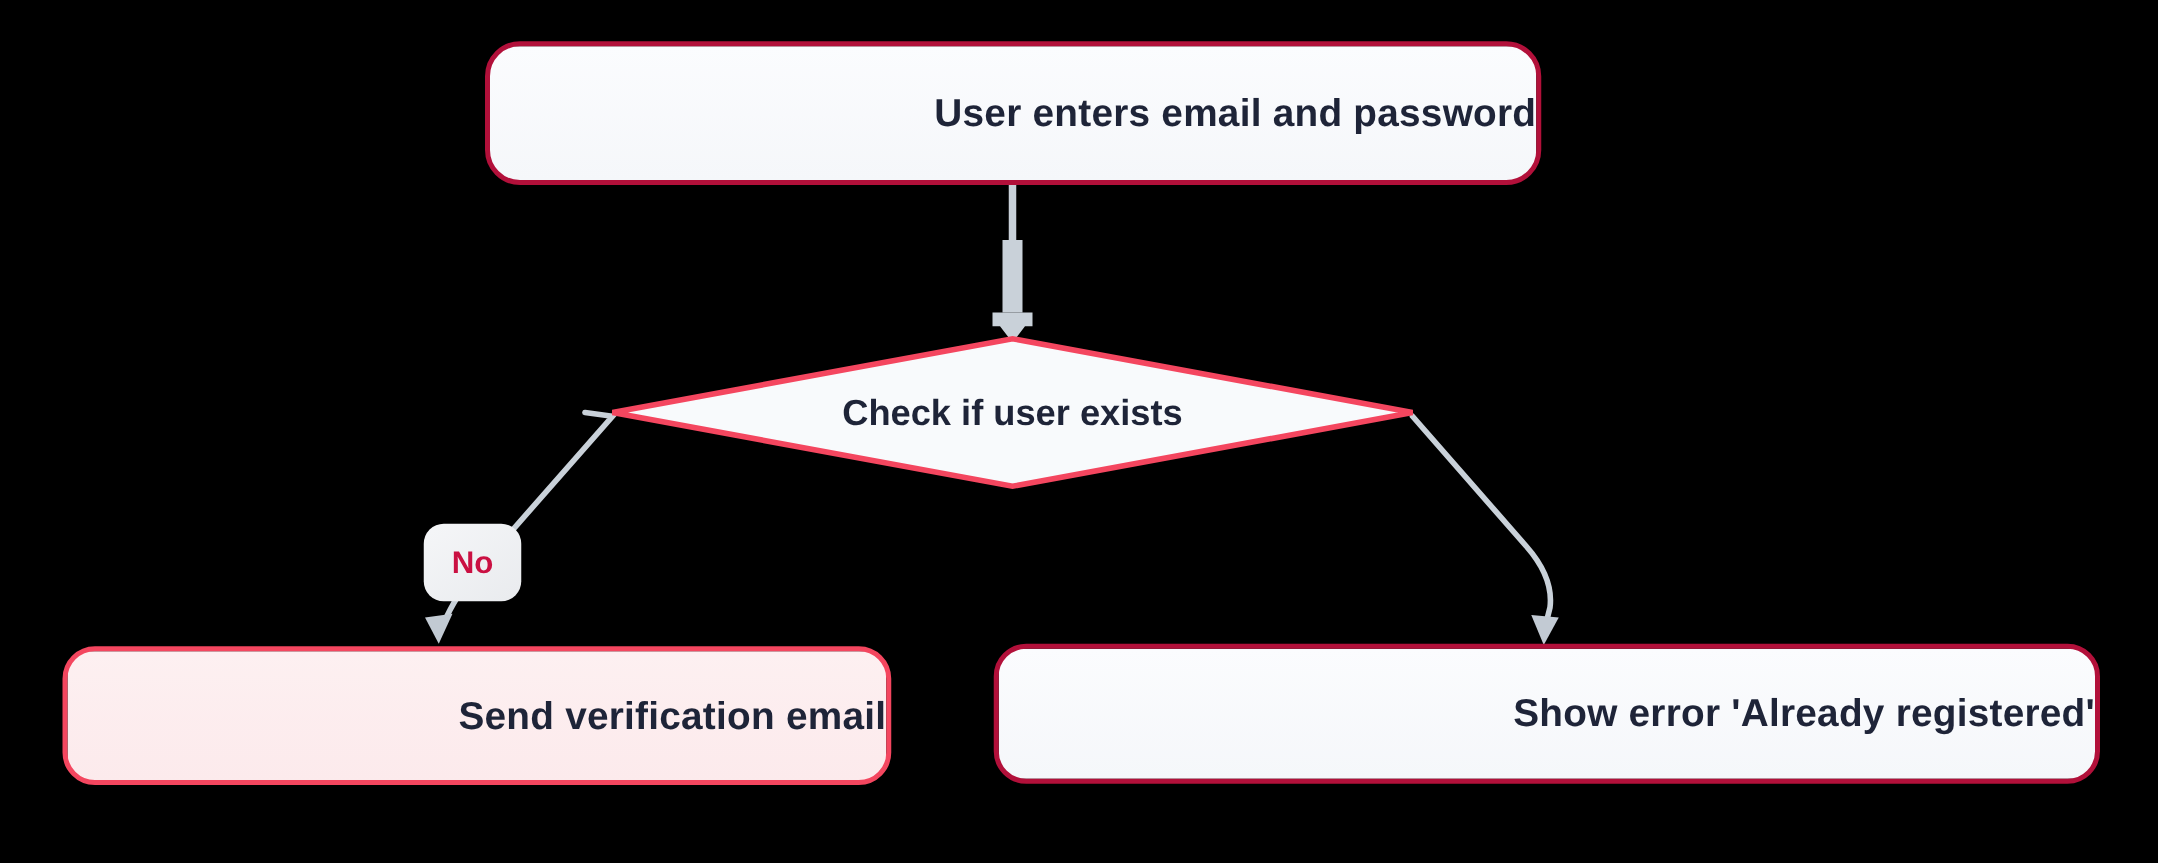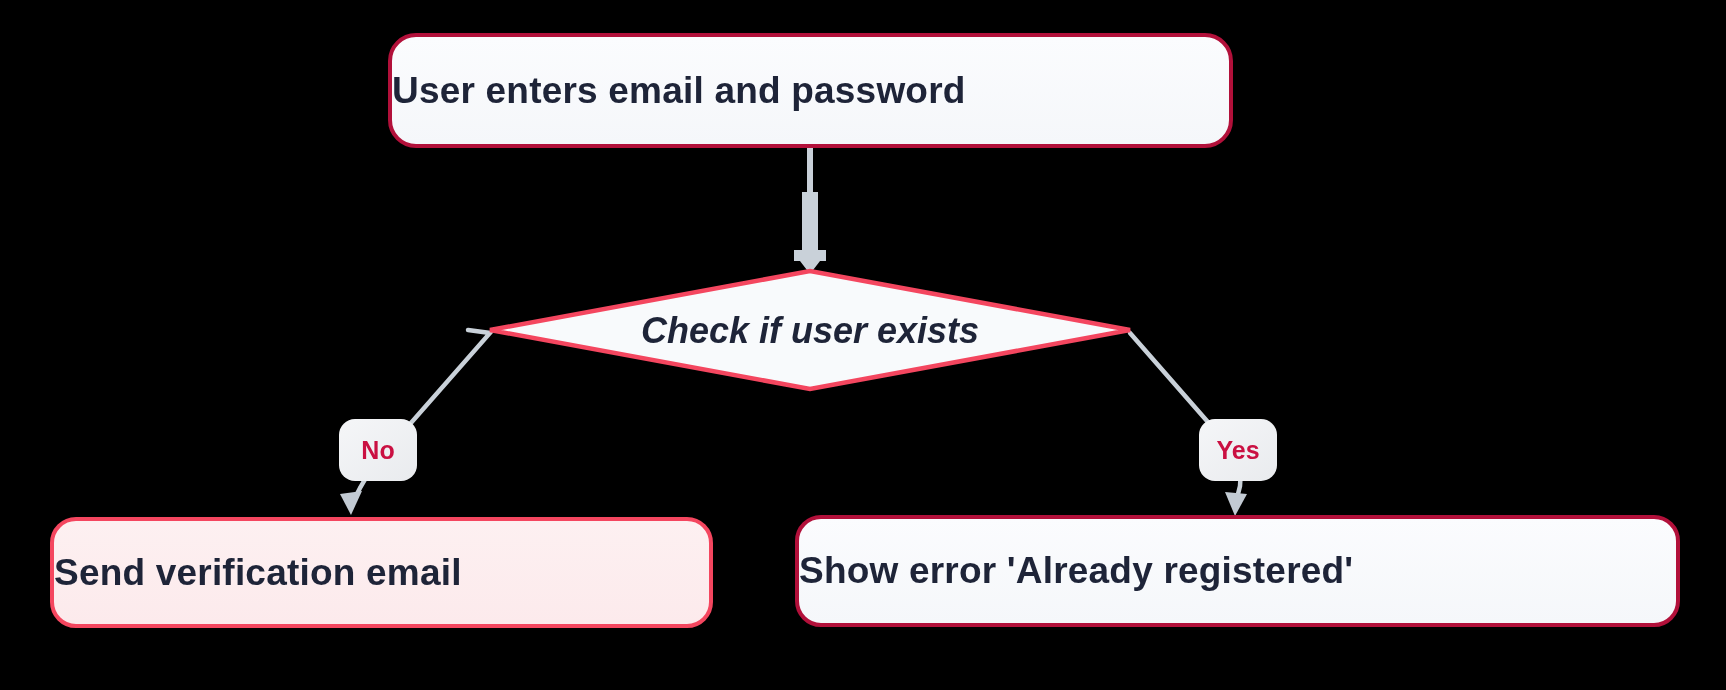--- a/index.html
+++ b/index.html
@@ -14,24 +14,24 @@
   .connector-layer {
     position: absolute;
     left: 0; top: 0;
     z-index: 1;
   }
   .node {
     position: absolute;
     box-sizing: border-box;
     display: flex;
     align-items: center;
-    justify-content: flex-start;
+    justify-content: flex-end;
     font-weight: bold;
     color: #1e2438;
-    font-size: 37px;
+    font-size: 31px;
     letter-spacing: 0.2px;
     z-index: 2;
   }
   .node-start {
     left: 388px; top: 33px; width: 845px; height: 115px;
     border: 4px solid #b2103a;
     border-radius: 28px;
     background: linear-gradient(#fbfcfe, #f5f7fa);
   }
   .node-no-result {
@@ -46,24 +46,23 @@
     border-radius: 26px;
     background: linear-gradient(#fbfcfe, #f5f7fa);
   }
   .diamond-label {
     position: absolute;
     left: 560px; top: 310px; width: 500px; height: 42px;
     display: flex;
     align-items: center;
     justify-content: center;
     font-weight: bold;
-    font-size: 36px;
+    font-size: 29px;
     color: #1e2438;
     z-index: 2;
-    font-style: italic;
   }
   .edge-badge {
     position: absolute;
     box-sizing: border-box;
     width: 78px; height: 62px;
     border-radius: 16px;
     background: linear-gradient(145deg, #f5f6f8, #e9ebee);
     display: flex;
     align-items: center;
     justify-content: center;
@@ -106,23 +105,20 @@
   </div>
 
   <div class="diamond-label">
     <span>Check if user exists</span>
   </div>
 
   <div class="edge-badge badge-no">
     <span>No</span>
   </div>
 
-  <div class="edge-badge badge-yes">
-    <span>Yes</span>
-  </div>
 
   <div class="node node-yes-result">
     <span>Show error 'Already registered'</span>
   </div>
 
   <div class="node node-no-result">
     <span>Send verification email</span>
   </div>
 
 </div>

